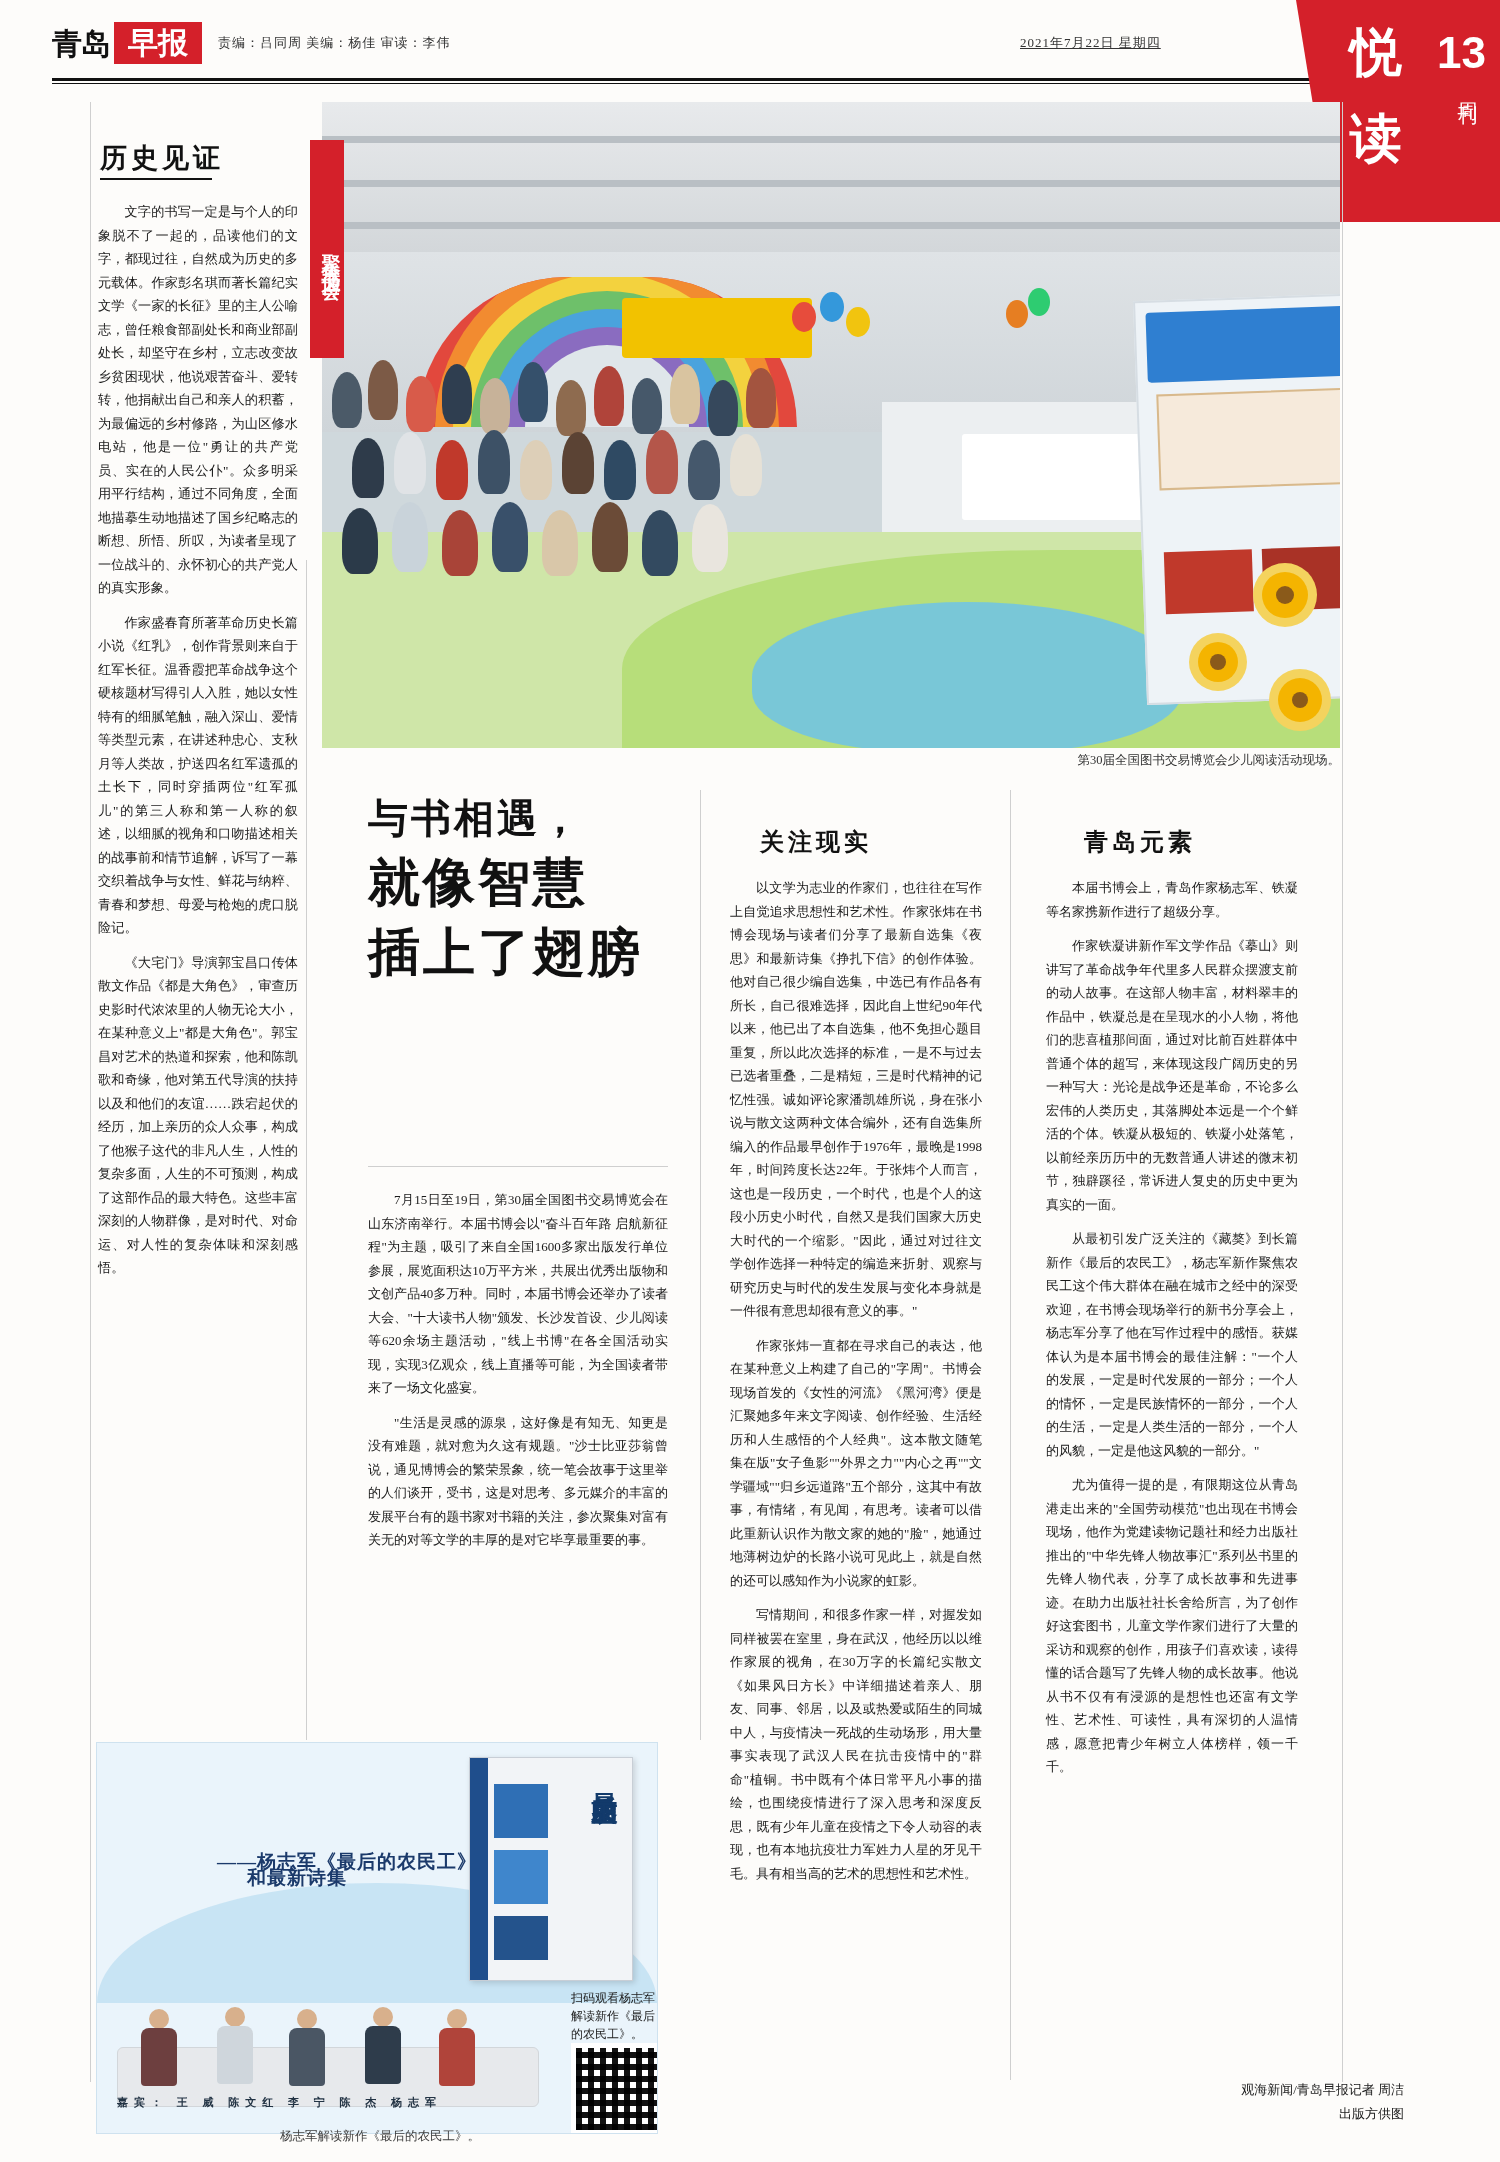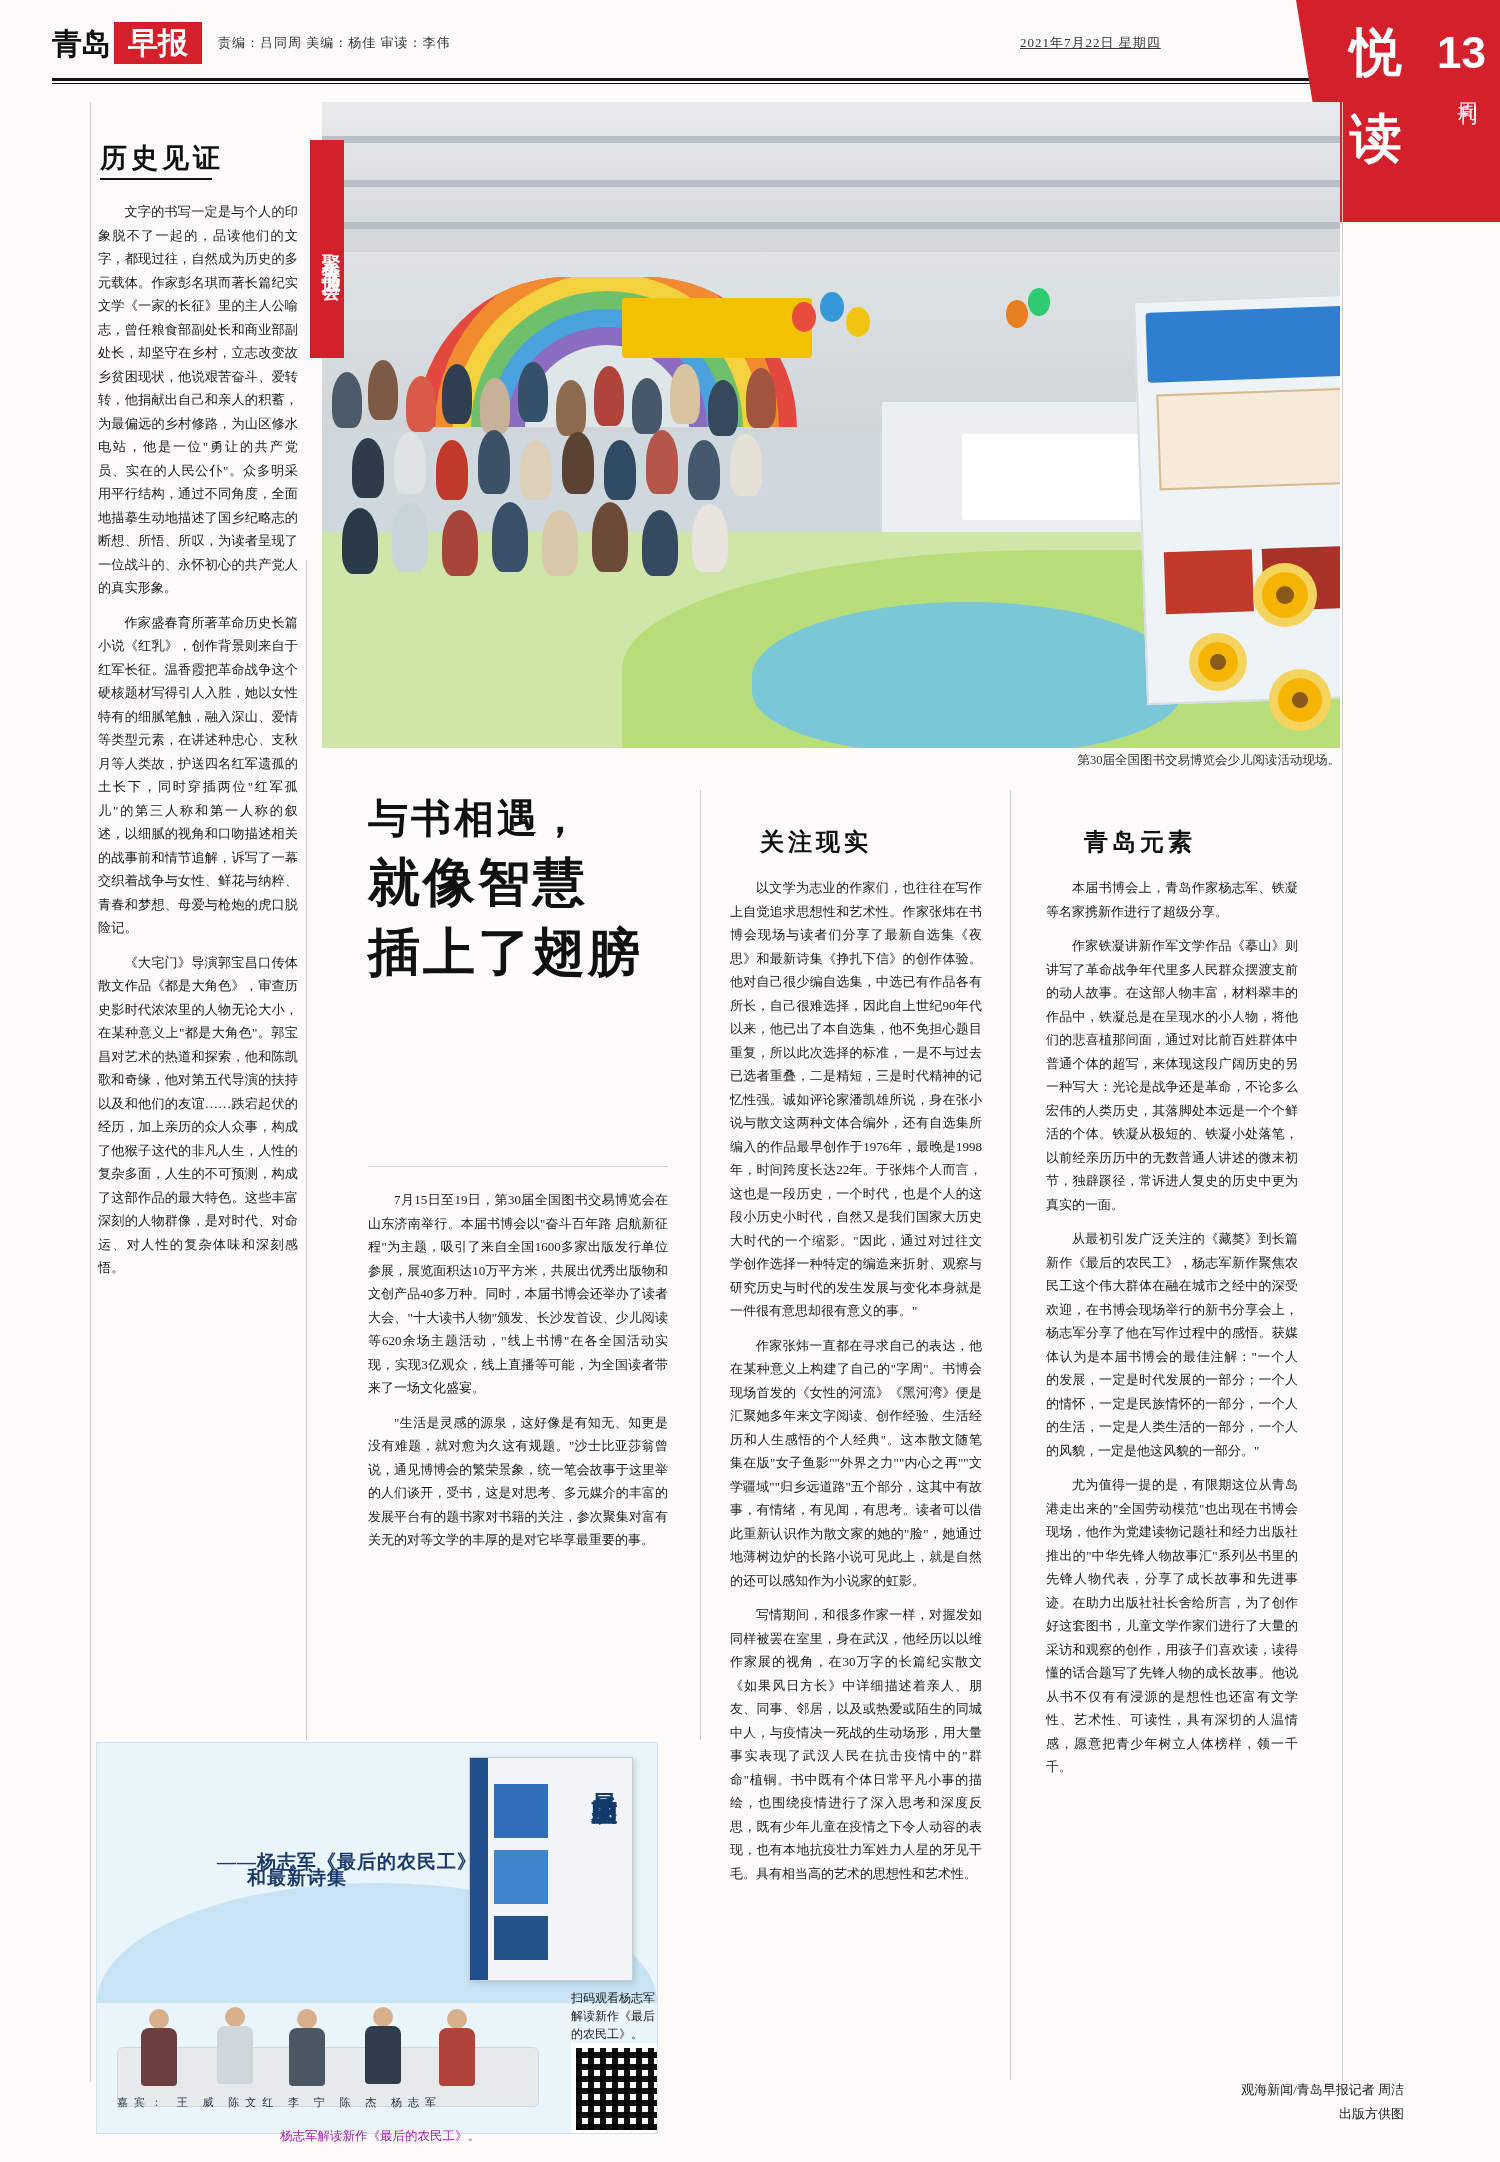--- a/index.html
+++ b/index.html
@@ -83,27 +83,27 @@
   .ad-t2{position:absolute;left:120px;top:92px;font-size:19px;font-weight:bold;color:#1b3a6b;letter-spacing:1px;margin-top:14px;}
   .ad-t3{position:absolute;left:150px;top:122px;font-size:19px;font-weight:bold;color:#1b3a6b;letter-spacing:1px;}
   .ad-book{position:absolute;left:372px;top:14px;width:162px;height:222px;background:#f2f4f7;border:1px solid #c8ced6;box-shadow:2px 2px 6px rgba(0,0,0,.15);}
   .ad-book .bb{position:absolute;background:#1f4e8c;}
   .ad-book .bt{position:absolute;right:10px;top:14px;font-size:26px;font-weight:bold;color:#123a6b;writing-mode:vertical-rl;letter-spacing:2px;}
   .ad-sofa{position:absolute;left:20px;top:246px;width:420px;height:120px;}
   .sofa-base{position:absolute;left:0;top:58px;width:420px;height:58px;background:#e7e9ec;border:1px solid #d2d6da;border-radius:6px;}
   .person{position:absolute;width:44px;height:86px;}
   .p-head{position:absolute;left:12px;top:0;width:20px;height:20px;border-radius:50%;background:#d8b08c;}
   .p-body{position:absolute;left:4px;top:19px;width:36px;height:58px;border-radius:8px 8px 4px 4px;}
-  .ad-names{position:absolute;left:20px;top:352px;font-size:11px;color:#234;letter-spacing:6px;}
+  .ad-names{position:absolute;left:20px;top:352px;font-size:11px;color:#234;letter-spacing:6px;font-weight:bold;}
   .qr{position:absolute;left:474px;top:300px;width:82px;height:82px;background:
      repeating-linear-gradient(90deg,#111 0 6px,#fff 6px 12px),
      repeating-linear-gradient(0deg,#111 0 6px,transparent 6px 12px);
      background-blend-mode:multiply;border:5px solid #fff;}
   .qr-cap{position:absolute;left:474px;top:246px;width:90px;font-size:12px;line-height:18px;color:#222;}
-  .adcap{position:absolute;left:280px;top:2128px;font-size:12.5px;color:#a21caf;}
+  .adcap{position:absolute;left:280px;top:2128px;font-size:12.5px;color:#404040;}
   .signoff{position:absolute;right:96px;top:2078px;width:280px;text-align:right;font-size:13px;line-height:24px;color:#1a1a1a;}
 </style>
 </head>
 <body>
 
 <div id="page">
 
   <div class="masthead">
     <div class="logo">
       <div class="l1">青岛</div>

